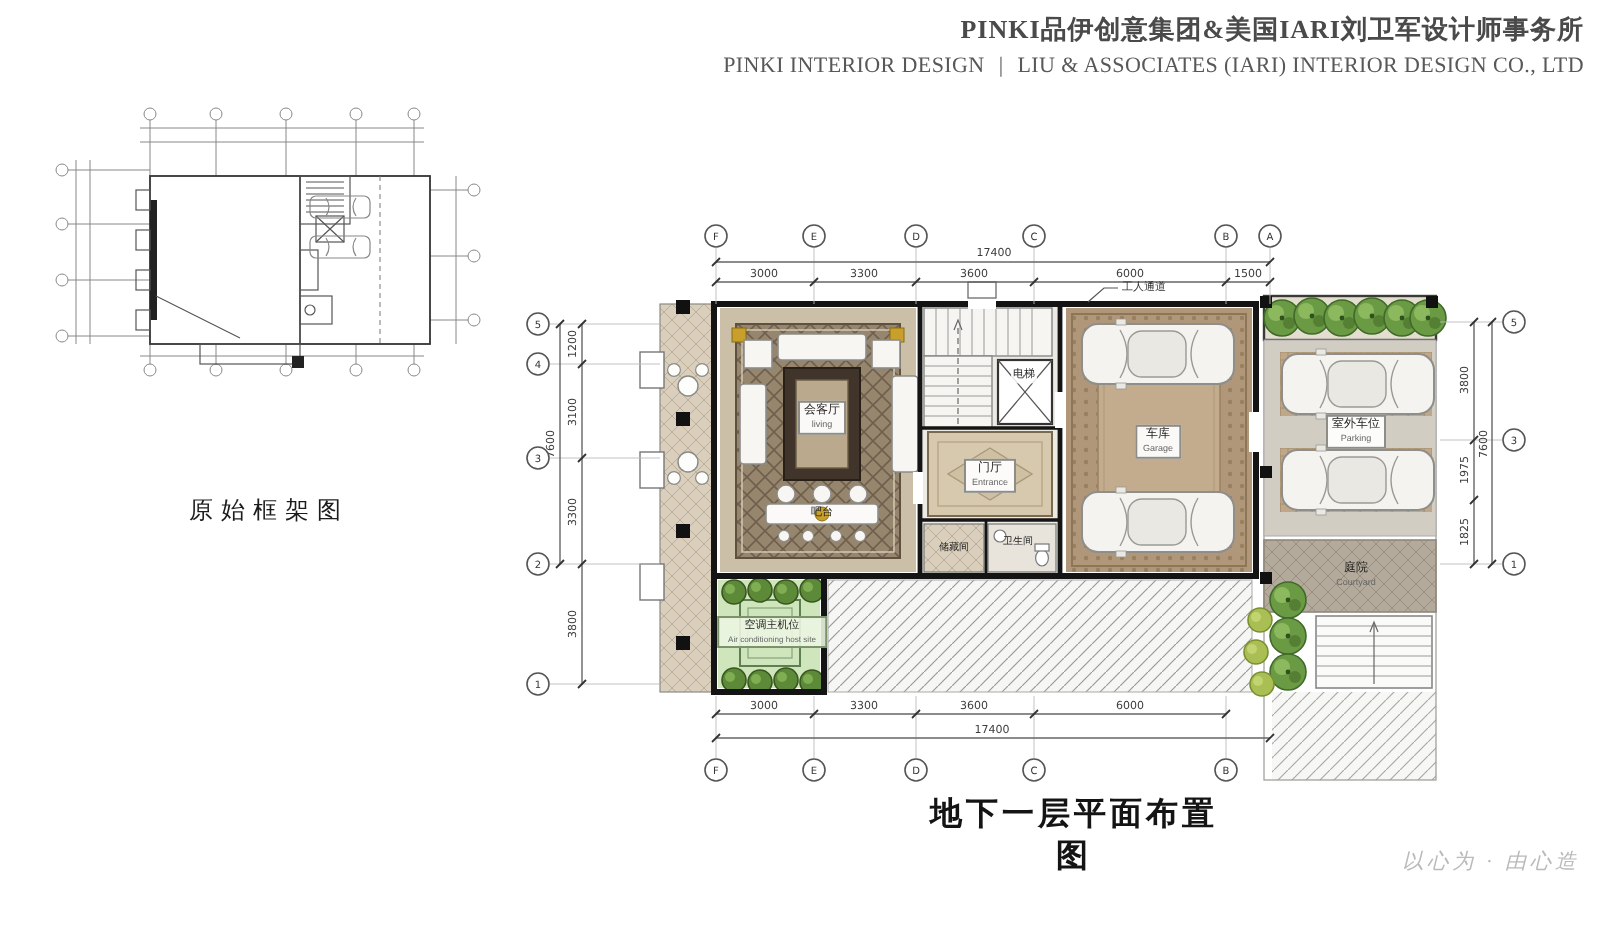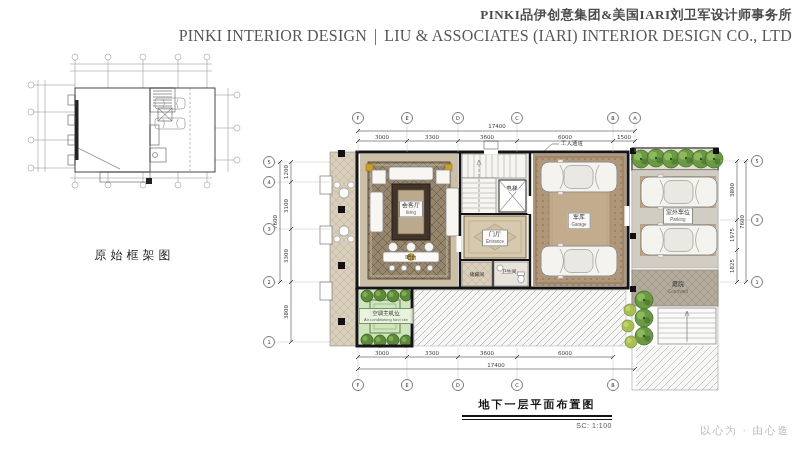--- a/index.html
+++ b/index.html
@@ -1,44 +1,44 @@
 <!DOCTYPE html>
 <html><head>
 <meta charset="utf-8">
 <style>
   html,body{margin:0;padding:0;background:#fff;}
   .canvas{position:relative;width:800px;height:442px;background:#ffffff;overflow:hidden;
           font-family:"Liberation Sans",sans-serif;}
   
   .header{position:absolute;top:6px;right:8px;text-align:right;}
   .h-cn{font-family:"Liberation Serif",serif;font-size:13px;font-weight:600;color:#4a4a4a;letter-spacing:.5px;}
-  .h-en{font-family:"Liberation Serif",serif;font-size:16px;color:#585858;margin-top:3px;letter-spacing:.2px;}
+  .h-en{font-family:"Liberation Serif",serif;font-size:11px;color:#585858;margin-top:3px;letter-spacing:.2px;}
   .h-en .sep{margin:0 7px;}
   
   .draw{position:absolute;left:0;top:0;}
   .dim{font:5.5px "DejaVu Sans",sans-serif;fill:#3c3c3c;}
   .gbl{font:5px "DejaVu Sans",sans-serif;fill:#333;text-anchor:middle;}
   
   .chip{position:absolute;transform:translate(-50%,-50%);background:rgba(255,255,255,.93);
         border:.5px solid #8d8d88;padding:1px 2px;text-align:center;line-height:1.2;white-space:nowrap;}
   .chip .c1{font-size:6px;color:#1f1f1f;}
   .chip .c2{font-size:5px;color:#666;transform:scale(.9);}
   .chip.bare{background:transparent;border:none;}
   .chip.green{background:rgba(235,245,225,.9);border-color:#7a926a;}
   .note{position:absolute;font-size:5.5px;color:#333;white-space:nowrap;}
   
   .caption-small{position:absolute;left:52px;top:199px;width:165px;text-align:center;
         font-family:"Liberation Serif",serif;font-size:12px;color:#1c1c1c;letter-spacing:4px;margin-top:48px;}
   .title-block{position:absolute;left:462px;top:397px;width:150px;}
-  .tb-title{font-family:"Liberation Serif",serif;font-size:11px;font-weight:bold;color:#141414;
+  .tb-title{font-family:"Liberation Serif",serif;font-size:16px;font-weight:bold;color:#141414;
         letter-spacing:2px;text-align:center;border-bottom:2px solid #141414;padding-bottom:3px;}
   .tb-line{height:1px;background:#141414;margin-top:1.5px;}
   .tb-scale{font-size:7px;color:#555;text-align:right;margin-top:2px;letter-spacing:.5px;}
   .slogan{position:absolute;right:10px;top:424px;font-family:"Liberation Serif",serif;
-        font-size:10.5px;color:#bababa;letter-spacing:2px;}
+        font-size:10.5px;color:#bababa;letter-spacing:2px;font-style:italic;}
 </style>
 </head>
 <body>
 
 <div class="canvas">
 
   <div class="header">
     <div class="h-cn">PINKI品伊创意集团&amp;美国IARI刘卫军设计师事务所</div>
     <div class="h-en">
       <span>PINKI INTERIOR DESIGN</span><span class="sep">|</span><span>LIU &amp; ASSOCIATES (IARI) INTERIOR DESIGN CO., LTD</span>

